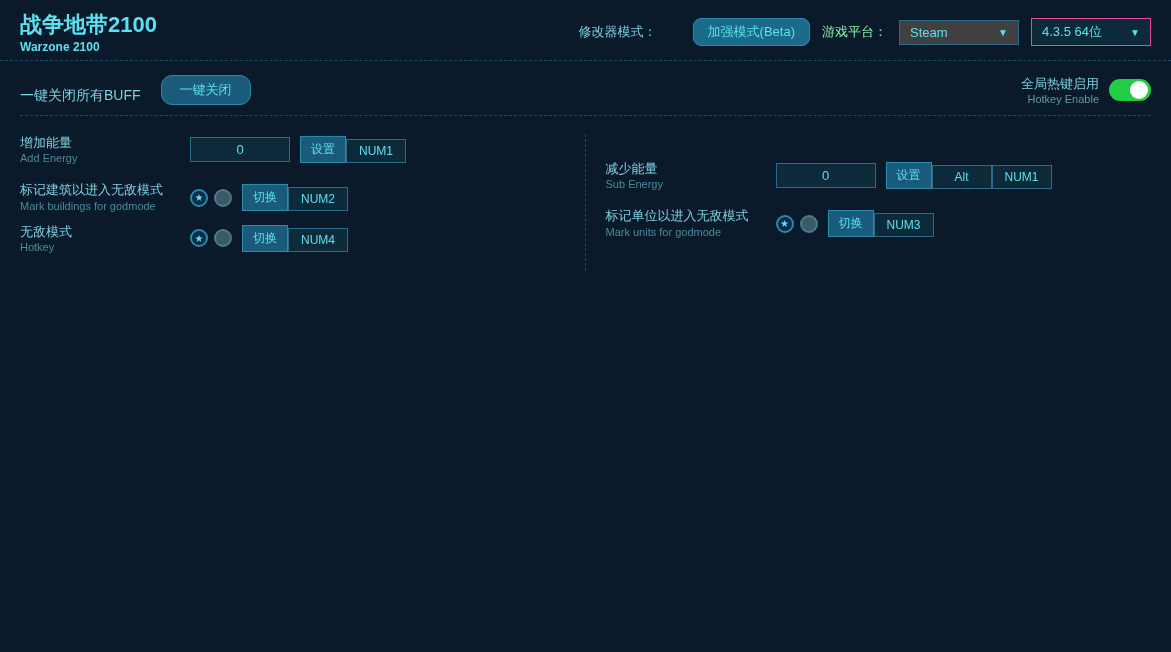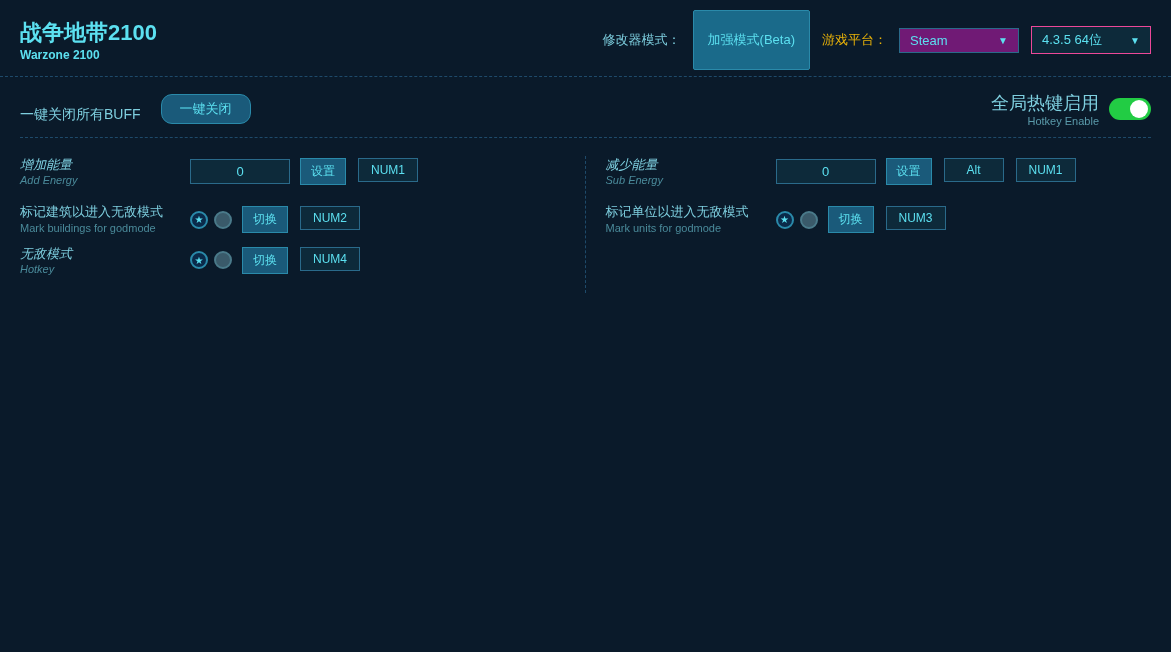--- a/index.html
+++ b/index.html
@@ -36,31 +36,32 @@
       gap: 12px;
     }
     .mode-label {
       color: #7ecfdf;
       font-size: 13px;
     }
     .mode-btn {
       background-color: #1a6a8a;
       color: #5ce0f0;
       border: 1px solid #2a8aaa;
-      padding: 20px 14px;
-      font-size: 13px;
-      cursor: pointer;
-      border-radius: 2px;
+      padding: 4px 14px;
+      font-size: 13px;
+      cursor: pointer;
+      border-radius: 8px;
+      margin-left: 24px;
     }
     .platform-label {
-      color: #eab308;
+      color: #86efac;
       font-size: 13px;
     }
     .platform-select {
-      background-color: #701a75;
+      background-color: #404040;
       color: #5ce0f0;
       border: 1px solid #2a6a8a;
       padding: 4px 10px;
       font-size: 13px;
       cursor: pointer;
       display: flex;
       align-items: center;
       gap: 8px;
       min-width: 120px;
       justify-content: space-between;
@@ -115,21 +116,21 @@
       display: flex;
       align-items: center;
       gap: 10px;
     }
     .hotkey-label-block {
       display: flex;
       flex-direction: column;
       align-items: flex-end;
     }
     .hotkey-cn {
-      font-size: 18px;
+      font-size: 13px;
       color: #7ecfdf;
     }
     .hotkey-en {
       font-size: 11px;
       color: #5a9aaa;
     }
     .toggle-switch {
       width: 42px;
       height: 22px;
       background-color: #22cc44;
@@ -152,30 +153,30 @@
       display: grid;
       grid-template-columns: 1fr 1fr;
       gap: 0;
     }
     .left-col {
       border-right: 1px dashed #1e4a6a;
       padding-right: 20px;
     }
     .right-col {
       padding-left: 20px;
+      margin-top: 26px;
     }
     .feature-row {
       display: flex;
       align-items: center;
       margin-bottom: 18px;
       gap: 10px;
     }
     .feature-label-block {
       min-width: 160px;
-      font-style: italic;
     }
     .feat-cn {
       font-size: 13px;
       color: #7ecfdf;
     }
     .feat-en {
       font-size: 11px;
       color: #4a8a9a;
     }
     .value-input {
@@ -232,22 +233,22 @@
       background-color: #3a5a6a;
       border: 2px solid #4a7a8a;
     }
     .icons-group {
       display: flex;
       align-items: center;
       gap: 6px;
     }
     .key-group {
       display: flex;
-      align-items: flex-start;
-      gap: 12px;
+      align-items: flex-end;
+      gap: 0;
     }
     .feature-row-multi {
       display: flex;
       align-items: center;
       margin-bottom: 10px;
       gap: 10px;
     }
     .feat-multi-label {
       min-width: 160px;
     }

